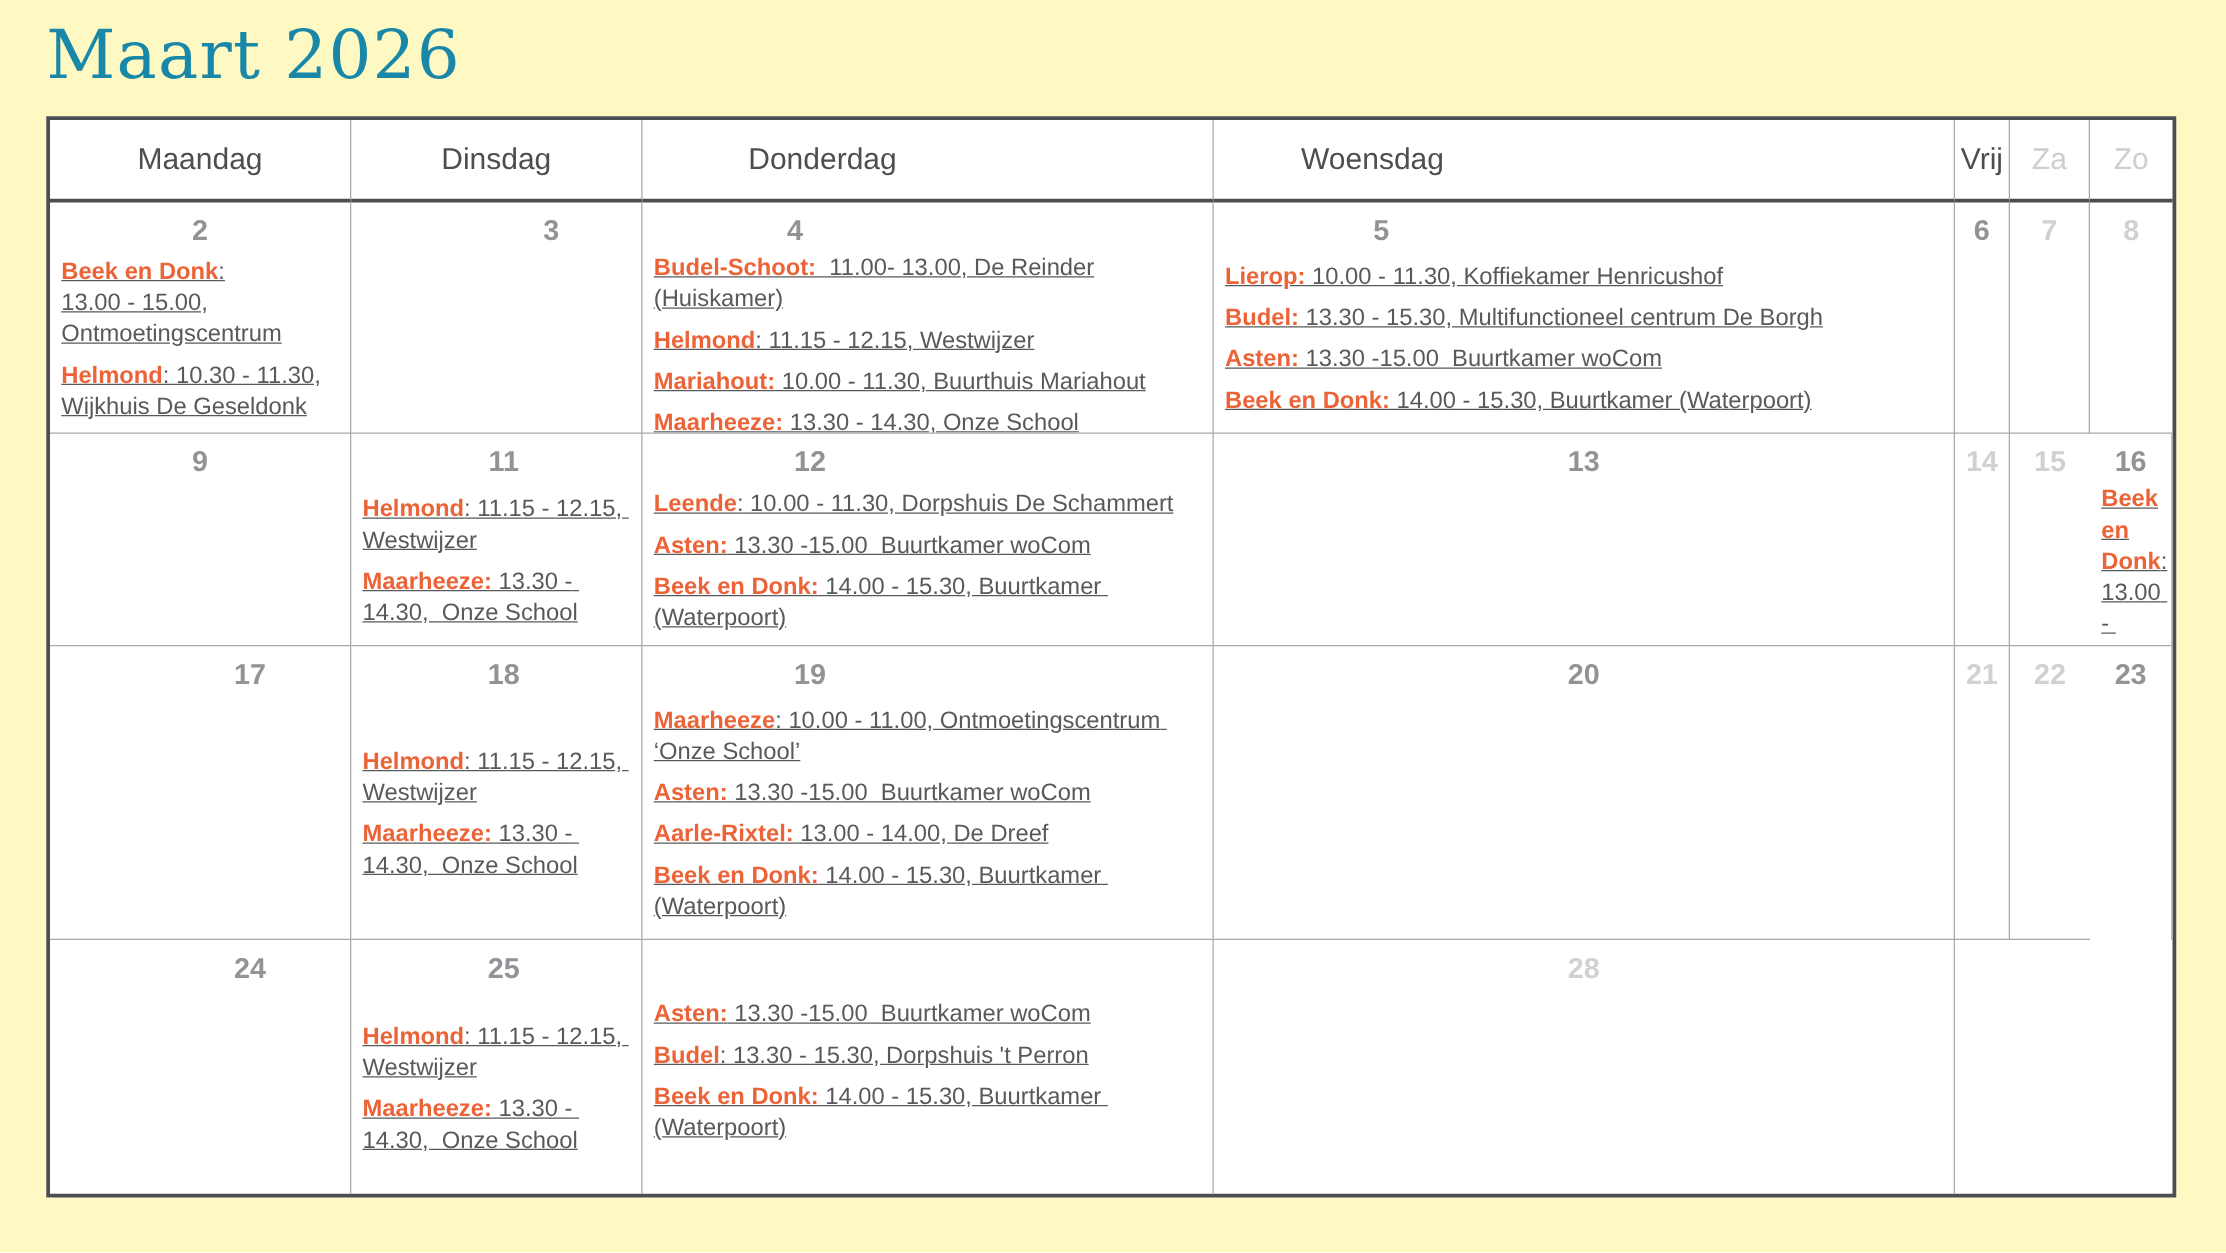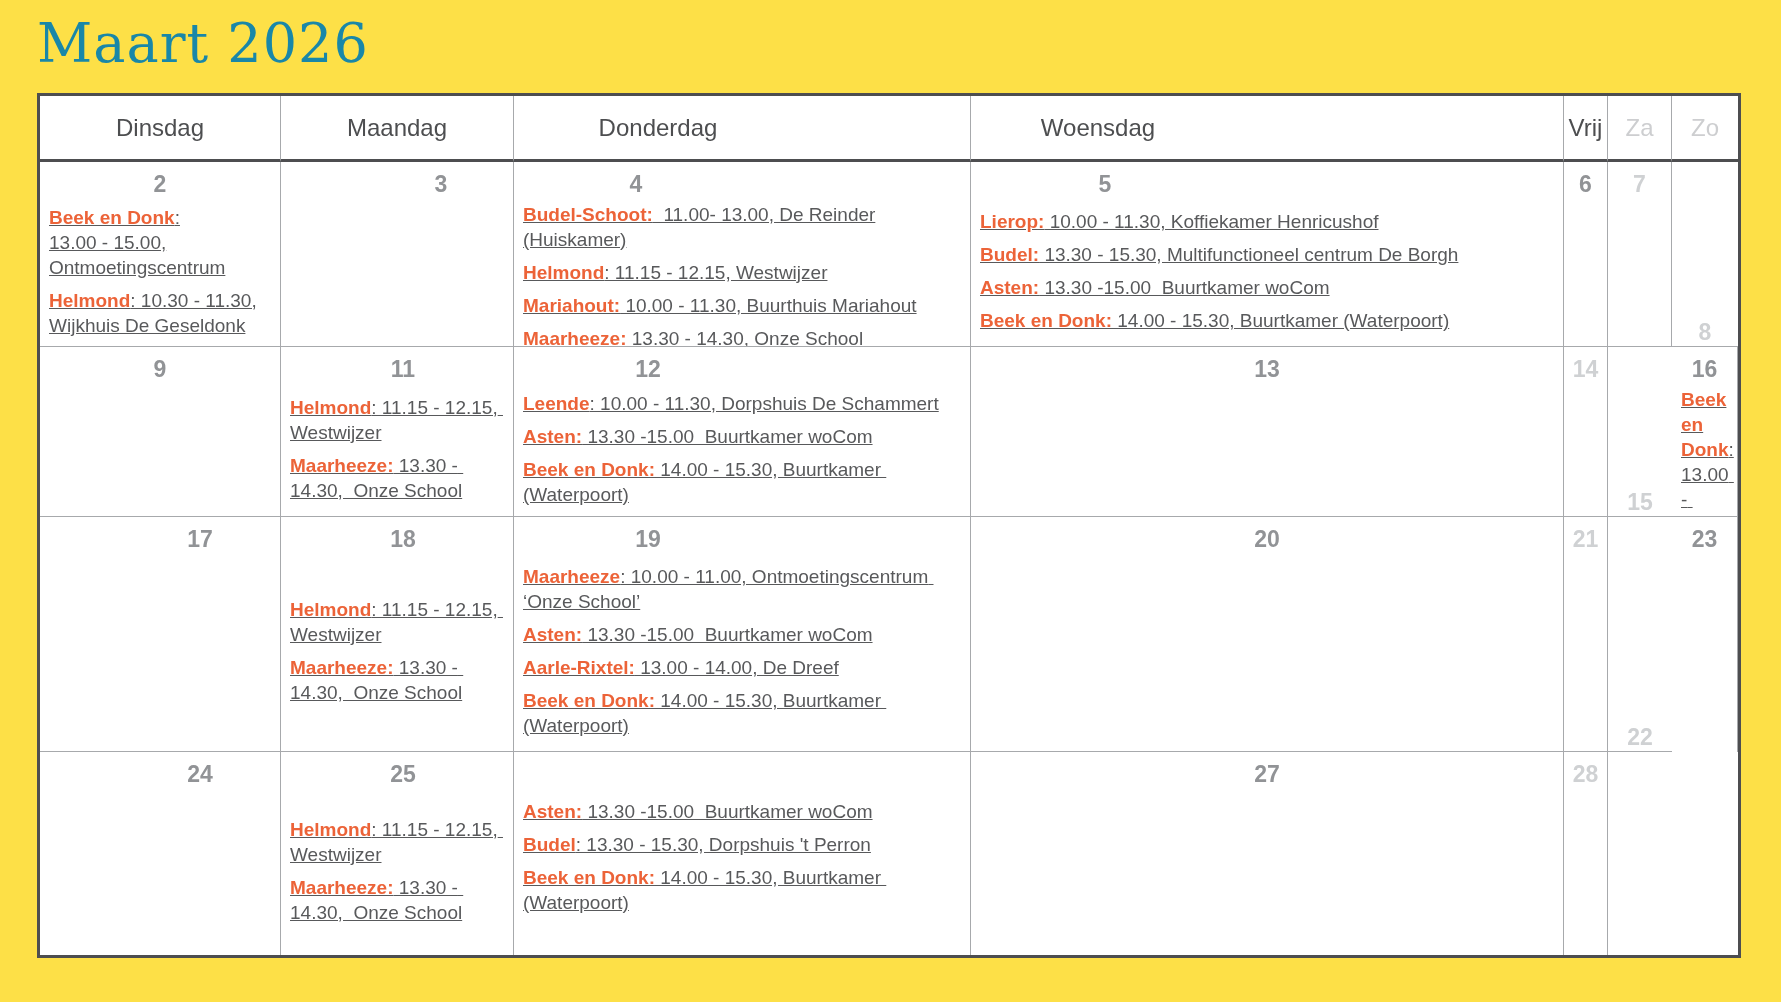--- a/index.html
+++ b/index.html
@@ -1,21 +1,21 @@
 <!DOCTYPE html>
 <html><head>
 <meta charset="utf-8">
 <style>
   * { box-sizing: border-box; margin: 0; padding: 0; }
   html,body { background:#ffffff; }
   .page {
     position: relative;
     width: 1781px;
     height: 1002px;
-    background: #fde047;
+    background: #fef9c3;
     font-family: "Liberation Sans", sans-serif;
     overflow: hidden;
   }
   .title {
     position: absolute;
     left: 37px;
     top: 12px;
     font-family: "DejaVu Serif", serif;
     font-weight: 500;
     font-size: 54px;
@@ -32,21 +32,21 @@
     display: grid;
     grid-template-columns: 241px 233px 457px 593px 44px 64px 66px;
     grid-template-rows: 66px 185px 170px 235px 203px;
     background: #ffffff;
   }
   .cell {
     border-right: 1px solid #a7a9ac;
     border-bottom: 1px solid #a7a9ac;
     overflow: hidden;
   }
-  .cell.lastcol { border-right: none; justify-content: flex-end; }
+  .cell.lastcol { border-right: none; }
   .cell.lastrow { border-bottom: none; }
   .hcell {
     border-bottom: 3px solid #4d4e50;
     display: flex;
     align-items: center;
     font-size: 24px;
     color: #4d4e50;
   }
   .hcell .hwrap { width: 100%; text-align: center; }
   .hcell.muted { color: #cdced0; }
@@ -84,25 +84,25 @@
   .event.gap { }
   .city { color: #ec6338; font-weight: bold; }
   .rest { white-space: pre-wrap; }
 </style>
 </head>
 <body>
 
 <div class="page">
   <div class="title">Maart 2026</div>
   <div class="cal" id="grid">
+      <div class="cell hcell col-0">
+        <div class="hwrap">Maandag</div>
+      </div>
       <div class="cell hcell col-1">
         <div class="hwrap">Dinsdag</div>
-      </div>
-      <div class="cell hcell col-0">
-        <div class="hwrap">Maandag</div>
       </div>
       <div class="cell hcell col-3">
         <div class="hwrap">Donderdag</div>
       </div>
       <div class="cell hcell col-2">
         <div class="hwrap">Woensdag</div>
       </div>
       <div class="cell hcell col-4">
         <div class="hwrap">Vrij</div>
       </div>
@@ -277,25 +277,20 @@
           <div class="event gap"><span class="city">Maarheeze:</span><span class="rest"> 13.30 - 14.30,  Onze School</span></div>
         </div>
       </div>
       <div class="cell dcell col-3 lastrow">
         <div class="events">
           <div class="event"><span class="city">Asten:</span><span class="rest"> 13.30 -15.00  Buurtkamer woCom</span></div>
           <div class="event"><span class="city">Budel</span><span class="rest">: 13.30 - 15.30, Dorpshuis 't Perron</span></div>
           <div class="event"><span class="city">Beek en Donk:</span><span class="rest"> 14.00 - 15.30, Buurtkamer (Waterpoort)</span></div>
         </div>
       </div>
-      <div class="cell dcell col-4 lastrow">
-        <div class="numwrap">
-          <div class="num">27</div>
-        </div>
-      </div>
       <div class="cell dcell col-5 lastrow muted">
         <div class="numwrap">
           <div class="num">28</div>
         </div>
       </div>
       <div class="cell dcell col-6 lastcol lastrow muted">
         <div class="numwrap">
           <div class="num"></div>
         </div>
       </div>

